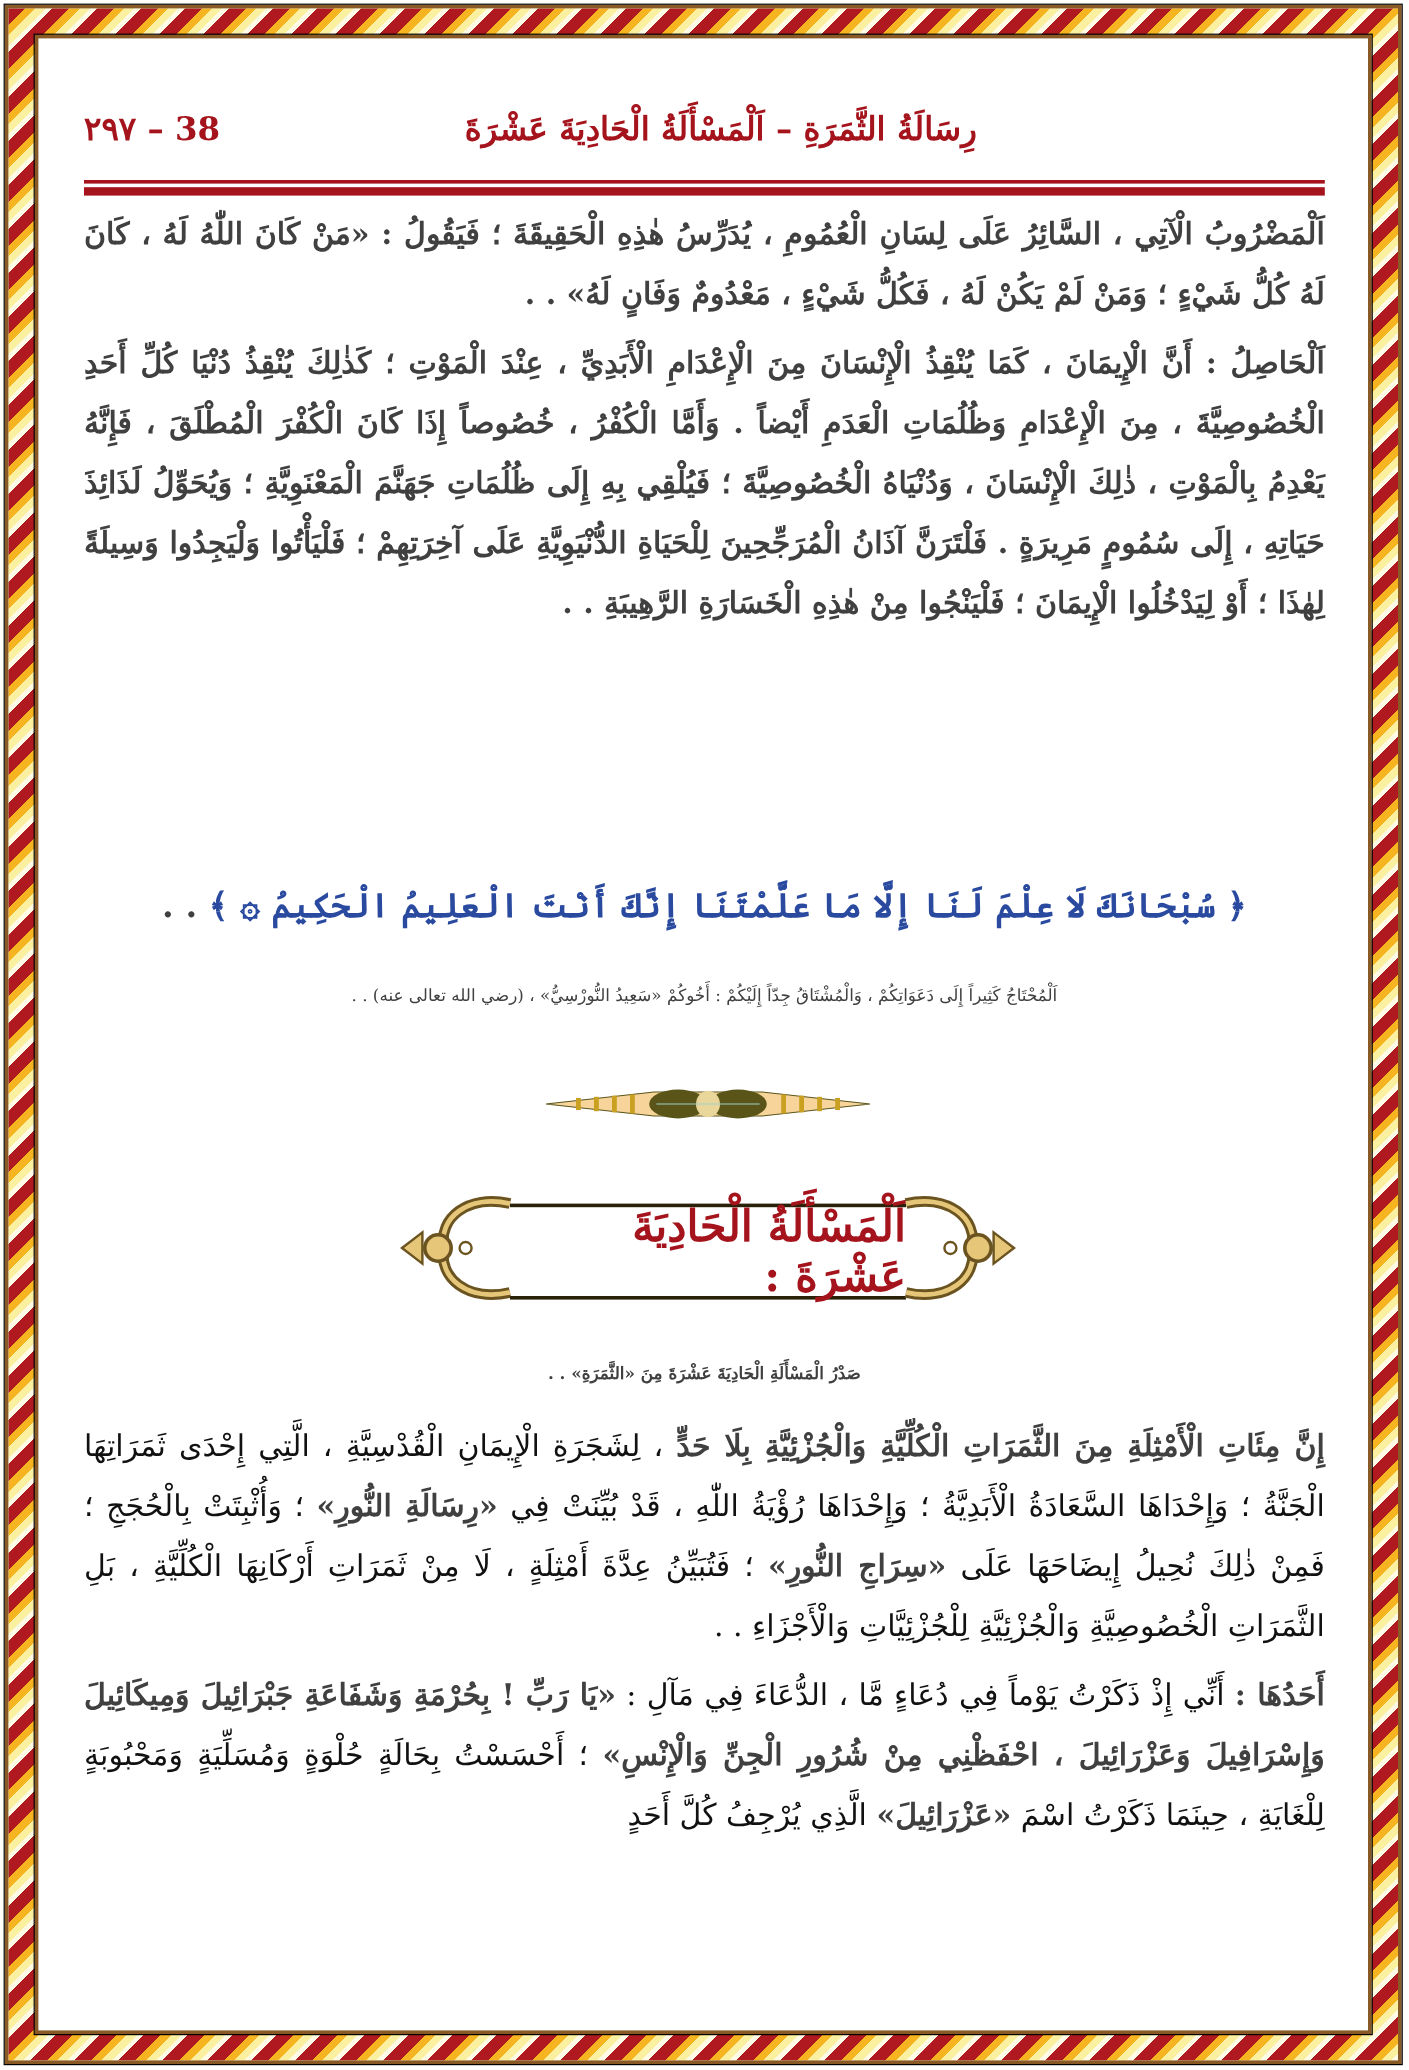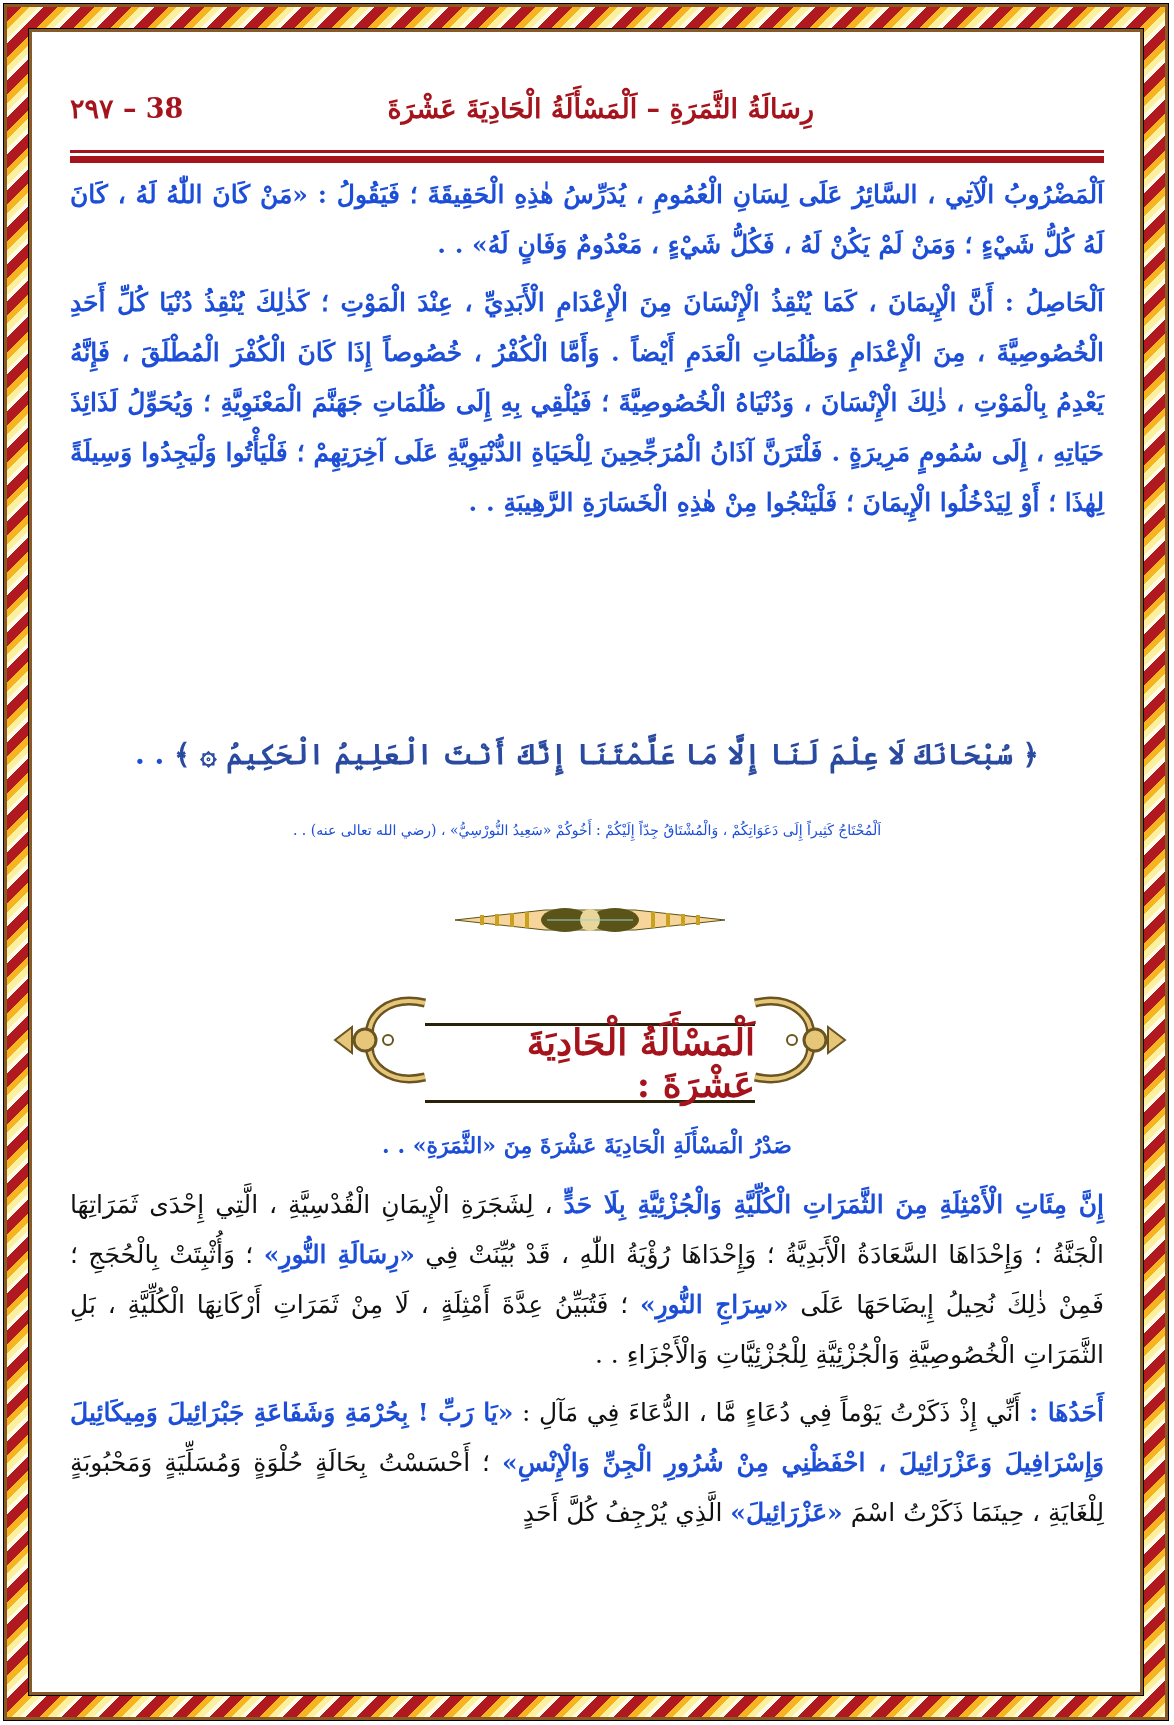--- a/index.html
+++ b/index.html
@@ -34,42 +34,41 @@
     border-top: 3px solid #a5141c;
   }
   .header-rule::after { content: ""; position: absolute; left: 0; right: 0; top: 3px; height: 7px; background: #a5141c; }
 
   
   .text-block {
     position: absolute; left: 70px; right: 70px;
     direction: rtl; text-align: justify; text-align-last: right;
     font-family: "DejaVu Serif", serif; font-size: 25px; line-height: 50px;
   }
-  .red { color: #1d4ed8; font-weight: bold; }
+  .red { color: #404040; font-weight: bold; }
   .black { color: #111; }
   .blue { color: #2a4aa0; font-weight: bold; }
   .para { margin: 0; text-indent: 0; }
   .center { text-align: center; text-align-last: center; }
 
   
   .divider {
     position: absolute; left: 455px; top: 905px; width: 270px; height: 30px;
   }
 
   
   .cartouche {
     position: absolute; left: 330px; top: 985px; width: 520px; height: 110px;
   }
   .cartouche-title {
     position: absolute; left: 95px; right: 95px; top: 18px; height: 74px;
     border-top: 3px solid #2a2208; border-bottom: 3px solid #2a2208;
     display: flex; align-items: center; justify-content: center;
     direction: rtl; color: #a5141c; font-weight: bold; font-size: 36px;
     font-family: "DejaVu Serif", serif;
-    margin-top: 20px;
   }
   .cartouche-ornament { position: absolute; top: 0; width: 110px; height: 110px; }
   .cartouche-ornament.left { left: 0; }
   .cartouche-ornament.right { right: 0; }
 </style>
 </head>
 <body>
 
 <div class="frame">
   <div class="frame-inner"></div>
@@ -123,21 +122,21 @@
     <g transform="translate(110,0) scale(-1,1)">
       <path d="M95,18 C60,10 35,30 40,55 C35,80 60,100 95,92" fill="none" stroke="#6b5420" stroke-width="9"></path>
       <path d="M95,18 C60,10 35,30 40,55 C35,80 60,100 95,92" fill="none" stroke="#e6c77a" stroke-width="4"></path>
       <polygon points="5,55 22,42 22,68" fill="#e6c77a" stroke="#6b5420" stroke-width="2"></polygon>
       <circle cx="35" cy="55" r="11" fill="#e6c77a" stroke="#6b5420" stroke-width="3"></circle>
       <circle cx="58" cy="55" r="5" fill="#fff" stroke="#6b5420" stroke-width="2"></circle>
     </g>
   </svg>
 </div>
 
-<div class="text-block red center" style="top:1120px; font-size:22px;">صَدْرُ الْمَسْأَلَةِ الْحَادِيَةَ عَشْرَةَ مِنَ «الثَّمَرَةِ» . .</div>
+<div class="text-block red center" style="top:1120px; font-size:14px;">صَدْرُ الْمَسْأَلَةِ الْحَادِيَةَ عَشْرَةَ مِنَ «الثَّمَرَةِ» . .</div>
 
 <div class="text-block black" style="top:1180px;">
   <p class="para">
     <span class="red">إِنَّ مِئَاتِ الْأَمْثِلَةِ مِنَ الثَّمَرَاتِ الْكُلِّيَّةِ وَالْجُزْئِيَّةِ بِلَا حَدٍّ</span><span> ، لِشَجَرَةِ الْإِيمَانِ الْقُدْسِيَّةِ ، الَّتِي إِحْدَى ثَمَرَاتِهَا الْجَنَّةُ ؛ وَإِحْدَاهَا السَّعَادَةُ الْأَبَدِيَّةُ ؛ وَإِحْدَاهَا رُؤْيَةُ اللّٰهِ ، قَدْ بُيِّنَتْ فِي </span><span class="red">«رِسَالَةِ النُّورِ»</span><span> ؛ وَأُثْبِتَتْ بِالْحُجَجِ ؛ فَمِنْ ذٰلِكَ نُحِيلُ إِيضَاحَهَا عَلَى </span><span class="red">«سِرَاجِ النُّورِ»</span><span> ؛ فَتُبَيِّنُ عِدَّةَ أَمْثِلَةٍ ، لَا مِنْ ثَمَرَاتِ أَرْكَانِهَا الْكُلِّيَّةِ ، بَلِ الثَّمَرَاتِ الْخُصُوصِيَّةِ وَالْجُزْئِيَّةِ لِلْجُزْئِيَّاتِ وَالْأَجْزَاءِ . .</span>
   </p>
   <p class="para" style="margin-top:8px;">
     <span class="red">أَحَدُهَا :</span><span> أَنِّي إِذْ ذَكَرْتُ يَوْماً فِي دُعَاءٍ مَّا ، الدُّعَاءَ فِي مَآلِ : </span><span class="red">«يَا رَبِّ ! بِحُرْمَةِ وَشَفَاعَةِ جَبْرَائِيلَ وَمِيكَائِيلَ وَإِسْرَافِيلَ وَعَزْرَائِيلَ ، احْفَظْنِي مِنْ شُرُورِ الْجِنِّ وَالْإِنْسِ»</span><span> ؛ أَحْسَسْتُ بِحَالَةٍ حُلْوَةٍ وَمُسَلِّيَةٍ وَمَحْبُوبَةٍ لِلْغَايَةِ ، حِينَمَا ذَكَرْتُ اسْمَ </span><span class="red">«عَزْرَائِيلَ»</span><span> الَّذِي يُرْجِفُ كُلَّ أَحَدٍ</span>
   </p>
 </div>
 

